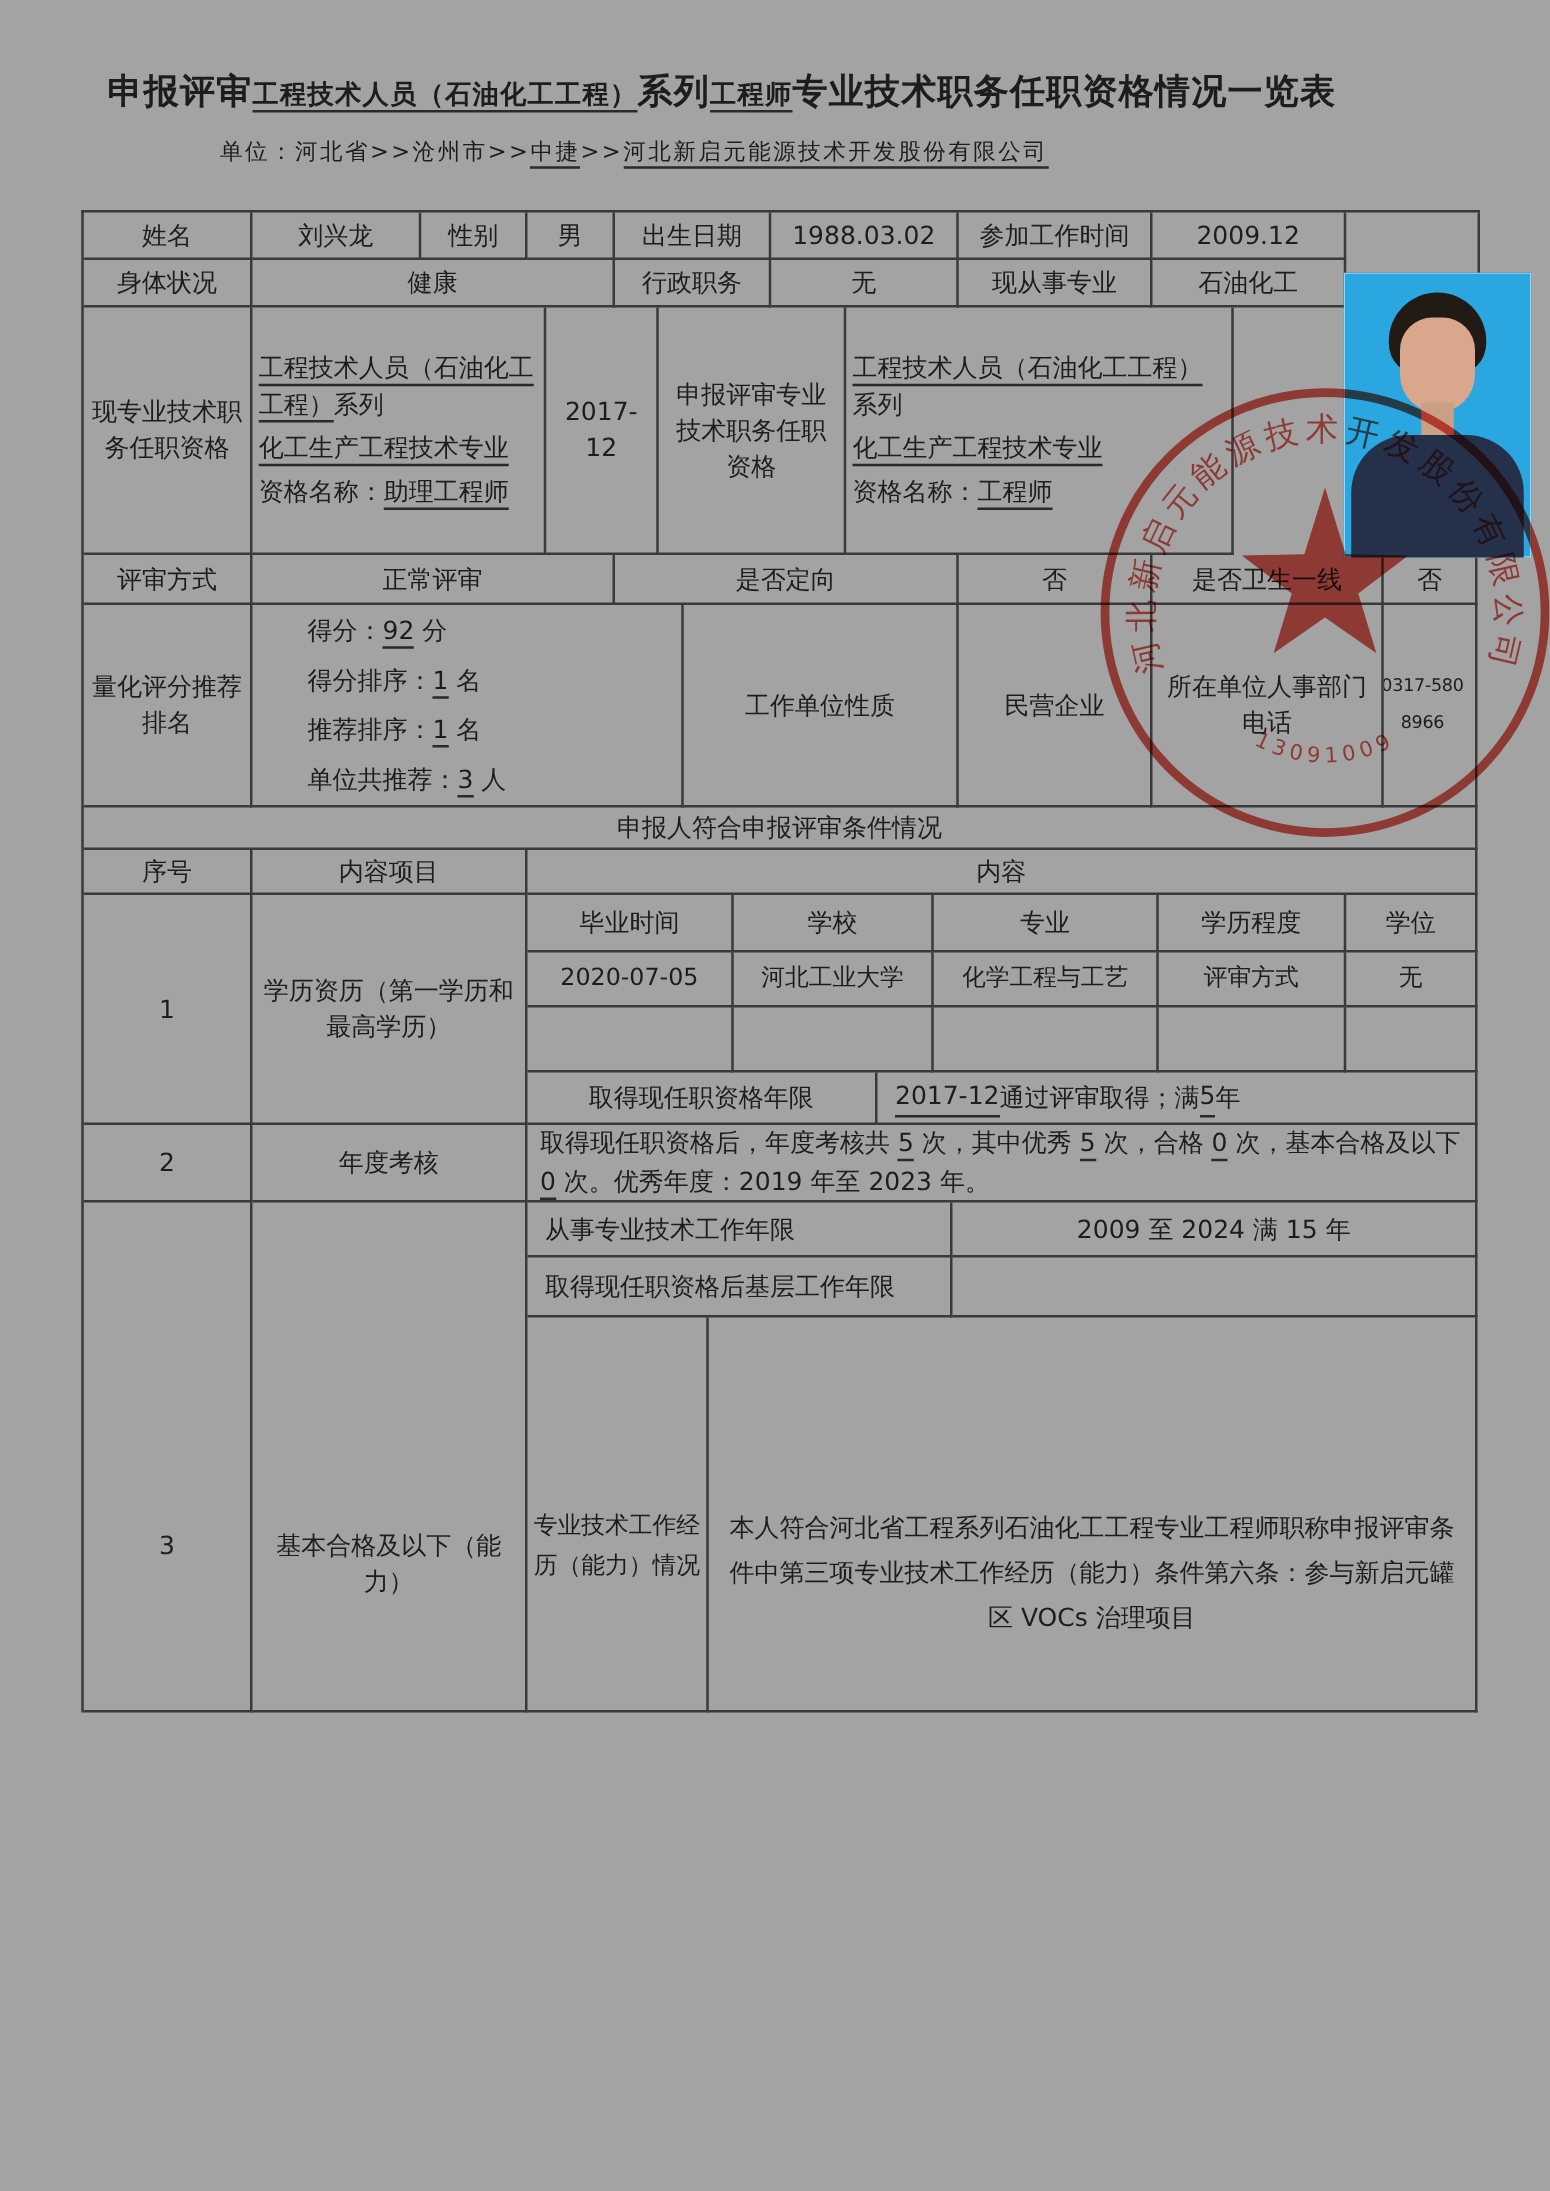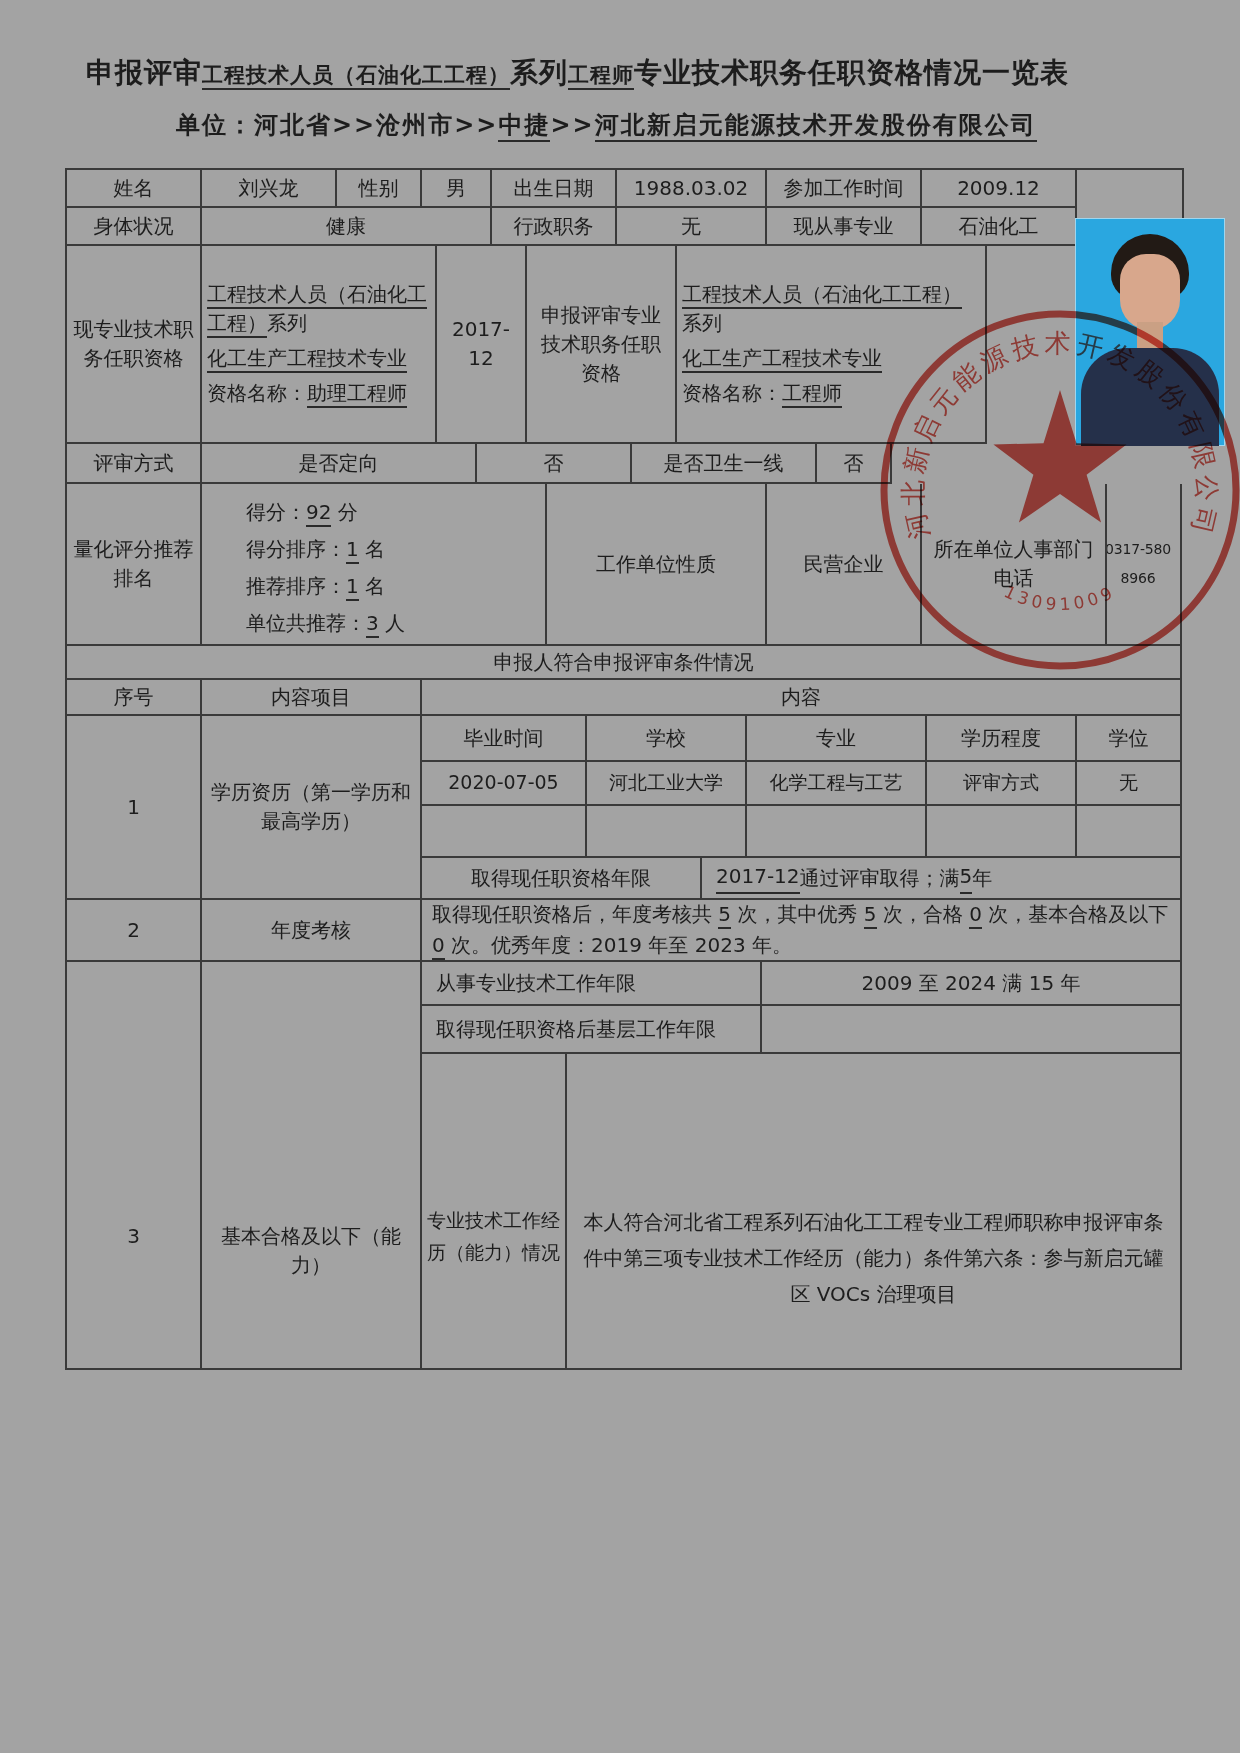--- a/index.html
+++ b/index.html
@@ -2,31 +2,31 @@
 <html><head>
 <meta charset="utf-8">
 <style>
   :root{ --ln:#3a3a3a; --ink:#1d1d1d; }
   html,body{margin:0;padding:0;background:#e8e8e8;}
   .page{position:relative;width:1240px;height:1753px;margin:0 auto;background:#a3a3a3;
         font-family:"DejaVu Sans","Liberation Sans",sans-serif;color:var(--ink);overflow:hidden;}
   .title{margin:54px 0 0 86px;font-size:28px;font-weight:700;letter-spacing:1px;white-space:nowrap;}
   .ins{font-size:21px;}
   .u{border-bottom:2px solid #2a2a2a;padding-bottom:1px;}
-  .unitline{margin:17px 0 0 176px;font-size:24px;font-weight:700;letter-spacing:2px;white-space:nowrap;}
+  .unitline{margin:17px 0 0 176px;font-size:18px;font-weight:400;letter-spacing:2px;white-space:nowrap;}
   .tbl{position:absolute;left:65px;top:168px;width:1117px;border-top:2px solid var(--ln);border-left:2px solid var(--ln);}
   .row{display:flex;}
   .c{box-sizing:border-box;border-right:2px solid var(--ln);border-bottom:2px solid var(--ln);
      display:flex;align-items:center;justify-content:center;text-align:center;
      font-size:20px;line-height:1.45;padding:2px 5px;overflow:hidden;}
   .l{justify-content:flex-start;text-align:left;}
   .colc{flex-direction:column;align-items:flex-start;justify-content:center;}
   .sub{display:flex;flex-direction:column;box-sizing:border-box;}
   .qlines div{margin:3px 0;}
-  .scorelines{align-items:flex-start;justify-content:flex-end;flex-direction:column;padding-left:44px;}
+  .scorelines{align-items:flex-start;justify-content:space-between;flex-direction:column;padding-left:44px;}
   .scorelines div{margin:4px 0;}
   .phone-inner{width:97px;margin-left:-11px;word-break:break-all;text-align:center;
                font-size:14px;letter-spacing:-0.2px;line-height:2.1;}
   .topstart{align-items:flex-start;}
   .pt260{padding-top:260px;}
   .pt150{padding-top:150px;}
   
   .photo{position:absolute;left:1075px;top:218px;width:150px;height:228px;background:#2aa7e0;overflow:hidden;box-shadow:0 0 0 1px #9fd6ef inset;}
   .photo .hair{position:absolute;top:16px;left:36px;width:78px;height:66px;background:#221a15;border-radius:40px 40px 26px 26px;}
   .photo .face{position:absolute;top:36px;left:45px;width:60px;height:76px;background:#d8a78c;border-radius:26px 26px 30px 30px;}
@@ -87,20 +87,21 @@
             <div><span class="u">化工生产工程技术专业</span></div>
             <div><span>资格名称：</span><span class="u">工程师</span></div>
           </div>
         </div>
       </div>
       <div class="c" style="width:107px;height:274px"></div>
     </div>
 
     <div class="row" style="height:40px">
       <div class="c" style="width:135px">评审方式</div>
+      <div class="c" style="width:290px">正常评审</div>
       <div class="c" style="width:275px">是否定向</div>
       <div class="c" style="width:155px">否</div>
       <div class="c" style="width:185px">是否卫生一线</div>
       <div class="c" style="width:75px">否</div>
     </div>
 
     <div class="row" style="height:162px">
       <div class="c" style="width:135px">量化评分推荐排名</div>
       <div class="c scorelines" style="width:345px">
         <div><span>得分：</span><span class="u">92</span><span> 分</span></div>

